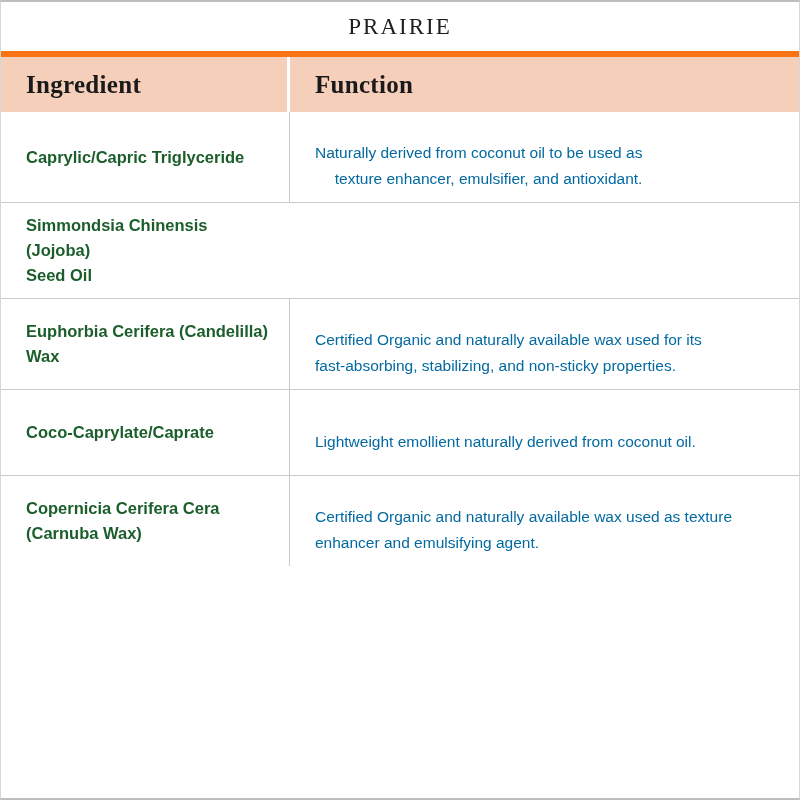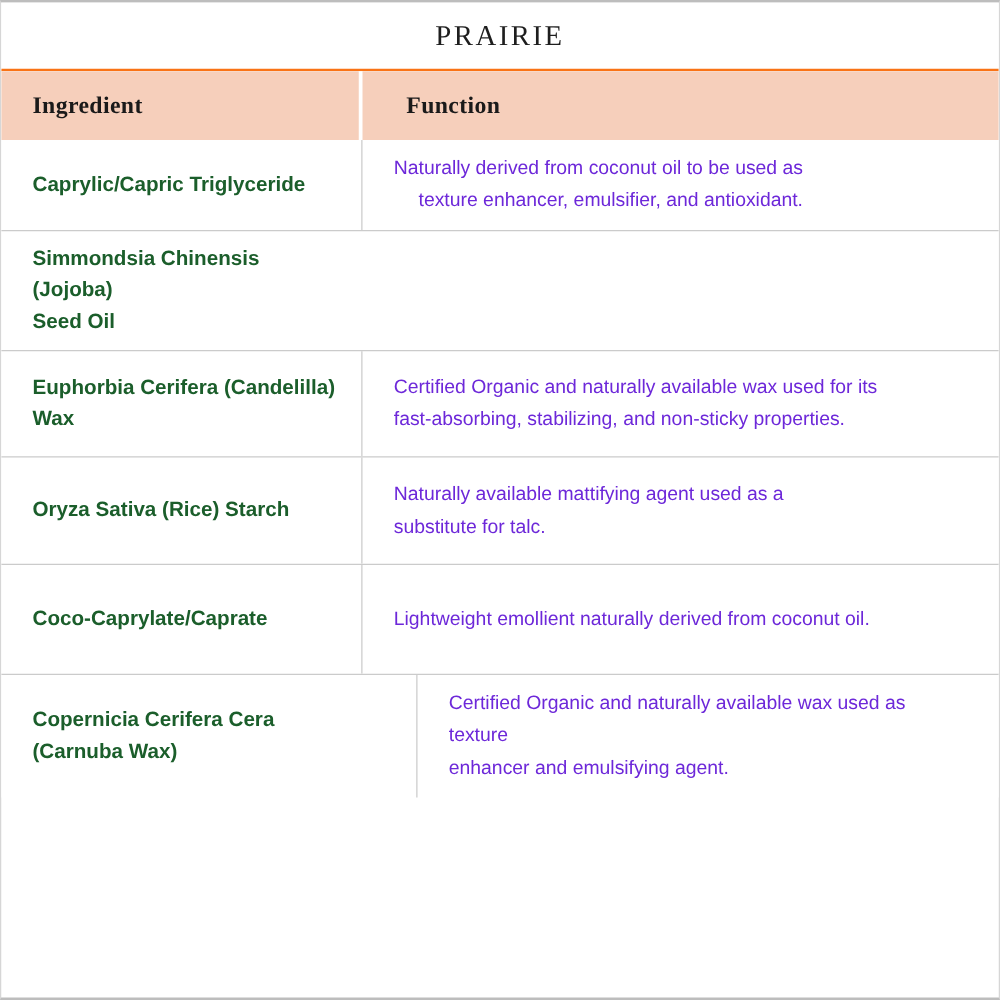--- a/index.html
+++ b/index.html
@@ -19,21 +19,21 @@
     overflow: hidden;
   }
 
   
   .title-bar {
     height: 55px;
     flex: 0 0 55px;
     display: flex;
     align-items: center;
     justify-content: center;
-    border-bottom: 2px solid #f97316;
+    border-bottom: 6px solid #f97316;
     background: #ffffff;
   }
   .title-text {
     font-family: "Liberation Serif", serif;
     font-size: 23px;
     letter-spacing: 2px;
     color: #1e1e1e;
     font-weight: 500;
   }
 
@@ -43,33 +43,33 @@
     height: 55px;
     display: flex;
     background: #ffffff;
   }
   .header-cell {
     background: #f6cfbb;
     display: flex;
     align-items: center;
     font-family: "Liberation Serif", serif;
     font-weight: bold;
-    font-size: 19px;
+    font-size: 25px;
     letter-spacing: 0.3px;
     color: #1a1a1a;
   }
   .header-cell.ingredient-col {
     width: 286px;
     flex: 0 0 286px;
     padding-left: 25px;
     margin-right: 3px; 
   }
   .header-cell.function-col {
     flex: 1;
-    padding-left: 35px;
+    padding-left: 25px;
   }
 
   
   .table-body {
     flex: 1;
     display: flex;
     flex-direction: column;
   }
   .row {
     display: flex;
@@ -97,24 +97,24 @@
     flex: 0 0 288px;
     padding: 10px 14px 10px 25px;
     font-weight: bold;
     font-size: 16.5px;
     line-height: 25px;
     color: #1b5e2b;
   }
   .cell.function-cell {
     flex: 1;
     border-left: 1px solid #cbcbcb;
-    padding: 10px 24px 10px 25px;
+    padding: 28px 24px 10px 25px;
     font-size: 15.5px;
     line-height: 26px;
-    color: #6d28d9;
+    color: #0369a1;
   }
 </style>
 </head>
 <body>
 
 <div class="page">
 
   <div class="title-bar">
     <span class="title-text">PRAIRIE</span>
   </div>
@@ -136,25 +136,20 @@
 Seed Oil</div>
     </div>
 
     <div class="row">
       <div class="cell ingredient-cell">Euphorbia Cerifera (Candelilla)
 Wax</div>
       <div class="cell function-cell">Certified Organic and naturally available wax used for its
 fast-absorbing, stabilizing, and non-sticky properties.</div>
     </div>
 
-    <div class="row">
-      <div class="cell ingredient-cell">Oryza Sativa (Rice) Starch</div>
-      <div class="cell function-cell">Naturally available mattifying agent used as a
-substitute for talc.</div>
-    </div>
 
 
     <div class="row">
       <div class="cell ingredient-cell">Coco-Caprylate/Caprate</div>
       <div class="cell function-cell">Lightweight emollient naturally derived from coconut oil.</div>
     </div>
 
 
     <div class="row">
       <div class="cell ingredient-cell">Copernicia Cerifera Cera

